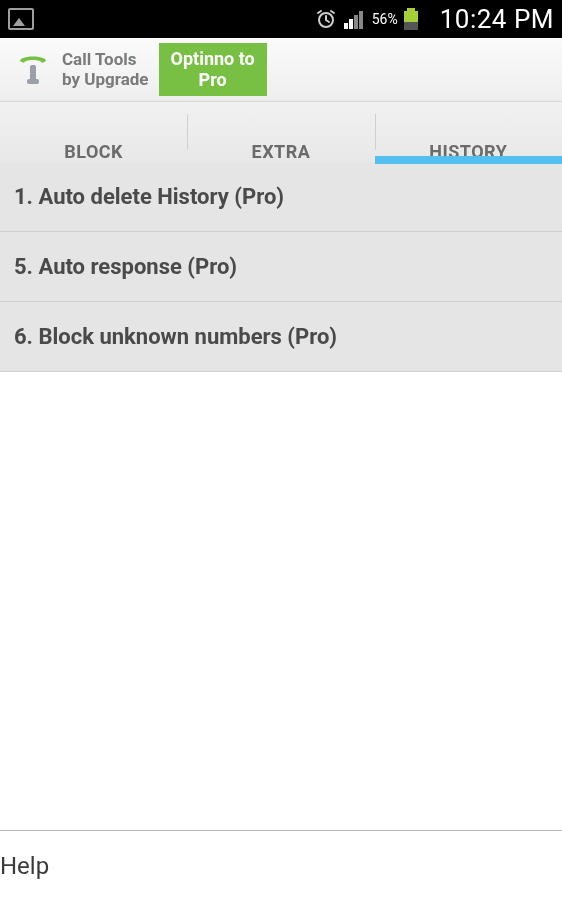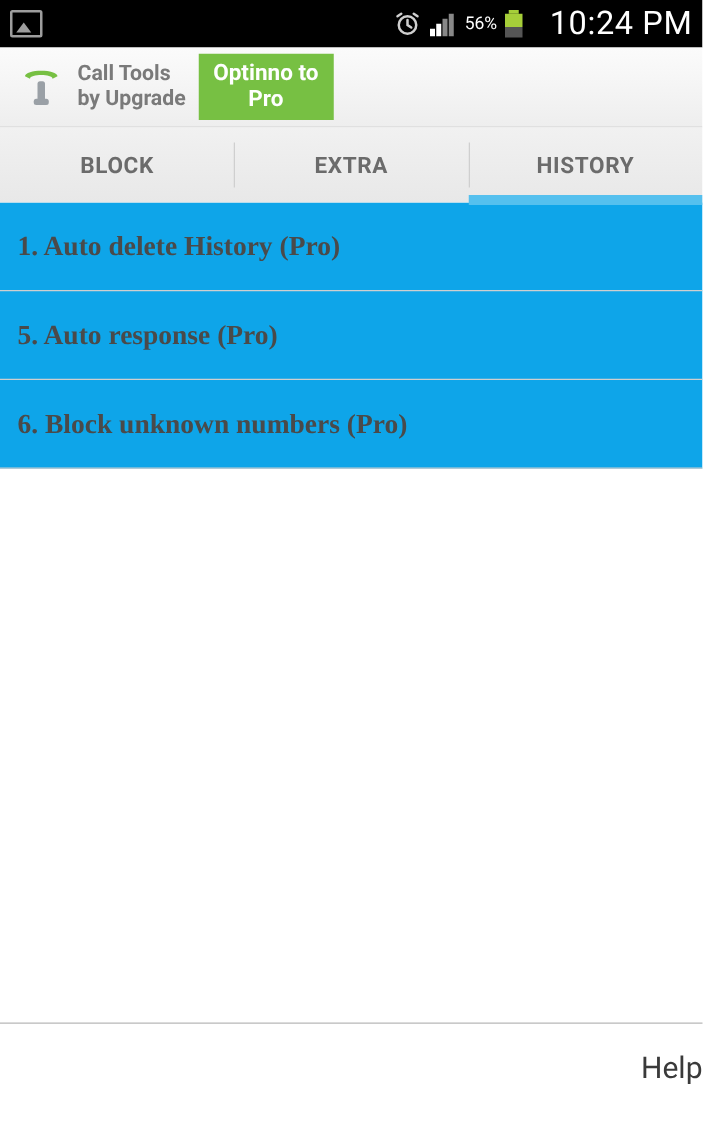--- a/index.html
+++ b/index.html
@@ -25,32 +25,32 @@
   .alarm-icon svg { display:block; }
 
   
   .app-header { height: 64px; background: linear-gradient(to bottom, #fbfbfb, #eeeeee); display: flex; align-items: center; padding-left: 14px; gap: 10px; border-bottom: 1px solid #d8d8d8; }
   .app-logo { width: 38px; height: 38px; position: relative; }
   .app-title { color: #7a7a7a; font-size: 17px; font-weight: 700; line-height: 1.15; }
   .upgrade-btn { background: #77c043; color: #fff; font-weight: 700; font-size: 18px; text-align: center; line-height: 1.15; padding: 6px 12px; cursor: pointer; }
 
   
   .tabs { height: 60px; background: linear-gradient(to bottom, #f1f1f1, #e8e8e8); display: flex; position: relative; }
-  .tab { flex: 1; display: flex; align-items: center; justify-content: center; color: #6b6b6b; font-weight: 700; font-size: 18px; letter-spacing: 0.5px; cursor: pointer; position: relative; }
+  .tab { flex: 1; display: flex; align-items: flex-end; justify-content: center; color: #6b6b6b; font-weight: 700; font-size: 18px; letter-spacing: 0.5px; cursor: pointer; position: relative; }
   .tab-sep { position: absolute; top: 12px; bottom: 12px; width: 1px; background: #cfcfcf; }
   .tab-sep.s1 { left: 33.33%; }
   .tab-sep.s2 { left: 66.66%; }
   .tab-indicator { position: absolute; bottom: -2px; height: 8px; background: #55c0ee; left: 66.66%; right: 0; }
 
   
-  .list { background: #0ea5e9; font-family: Liberation Serif, serif; }
+  .list { background: #e5e5e5; }
   .list-item { padding: 22px 14px; border-bottom: 1px solid #cfcfcf; color: #4a4a4a; font-size: 22px; font-weight: 700; cursor: pointer; }
 
   
-  .footer { position: absolute; bottom: 12px; left: 0; right: 0; height: 70px; display: flex; align-items: center; justify-content: flex-end; color: #3a3a3a; font-size: 24px; border-top: 1px solid #b8b8b8; background: #fff; cursor: pointer; }
+  .footer { position: absolute; bottom: 0; left: 0; right: 0; height: 70px; display: flex; align-items: center; justify-content: flex-start; color: #3a3a3a; font-size: 24px; border-top: 1px solid #b8b8b8; background: #fff; cursor: pointer; }
 </style>
 </head>
 <body>
 
 <div class="status-bar">
   <div class="status-left">
     <div class="pic-icon"></div>
   </div>
   <div class="status-right">
     <span class="alarm-icon">

